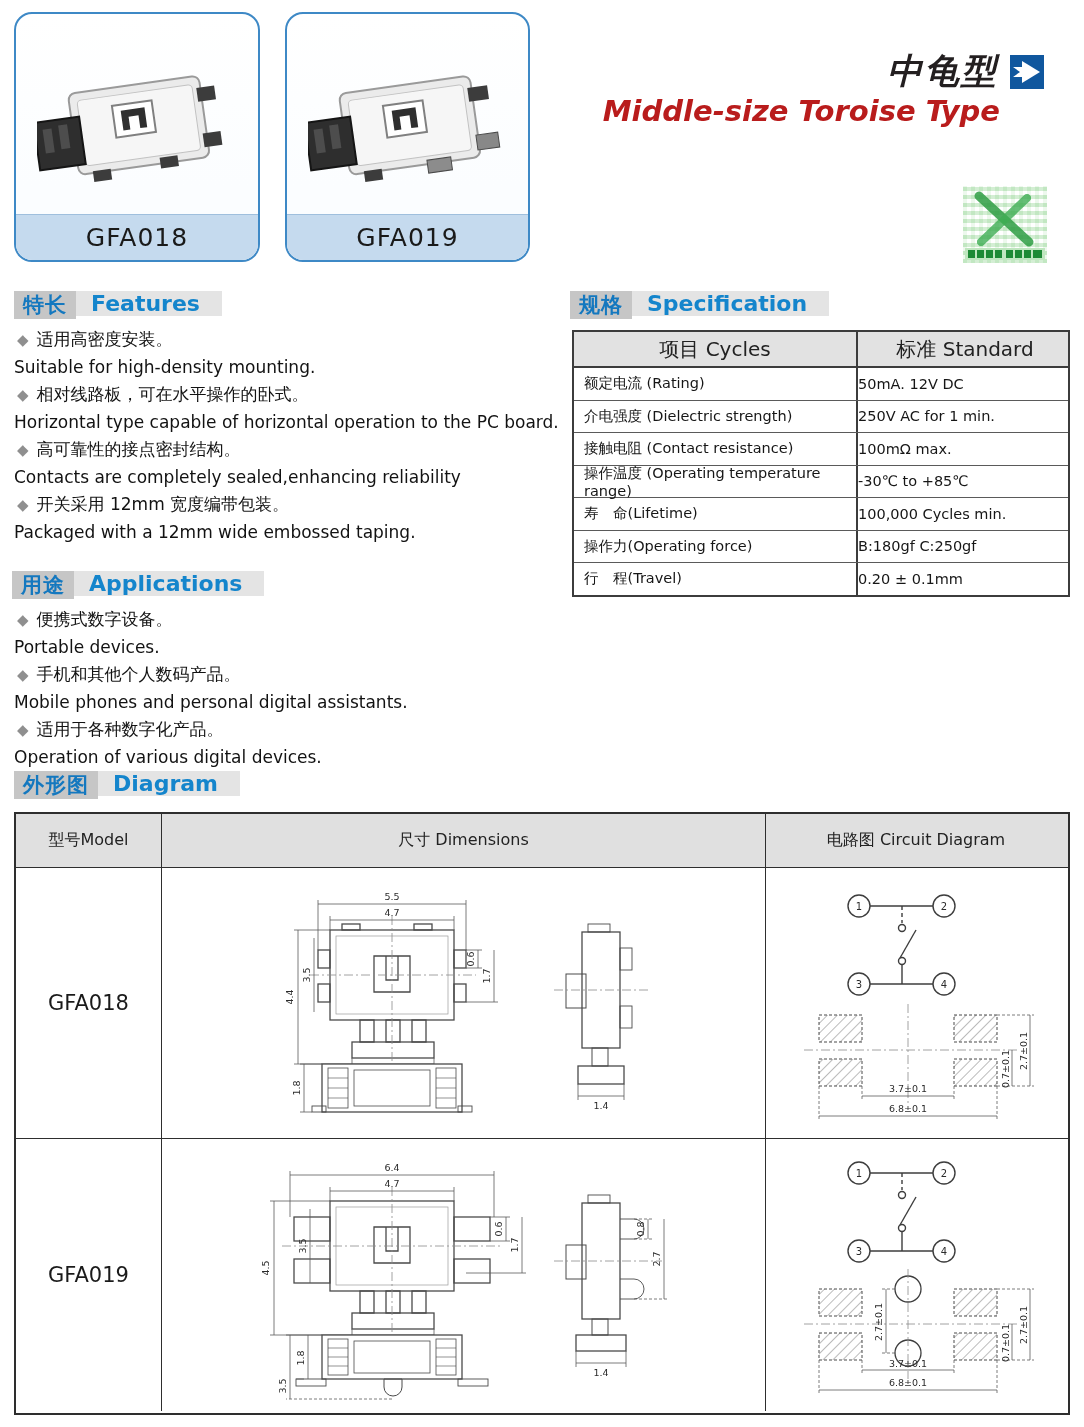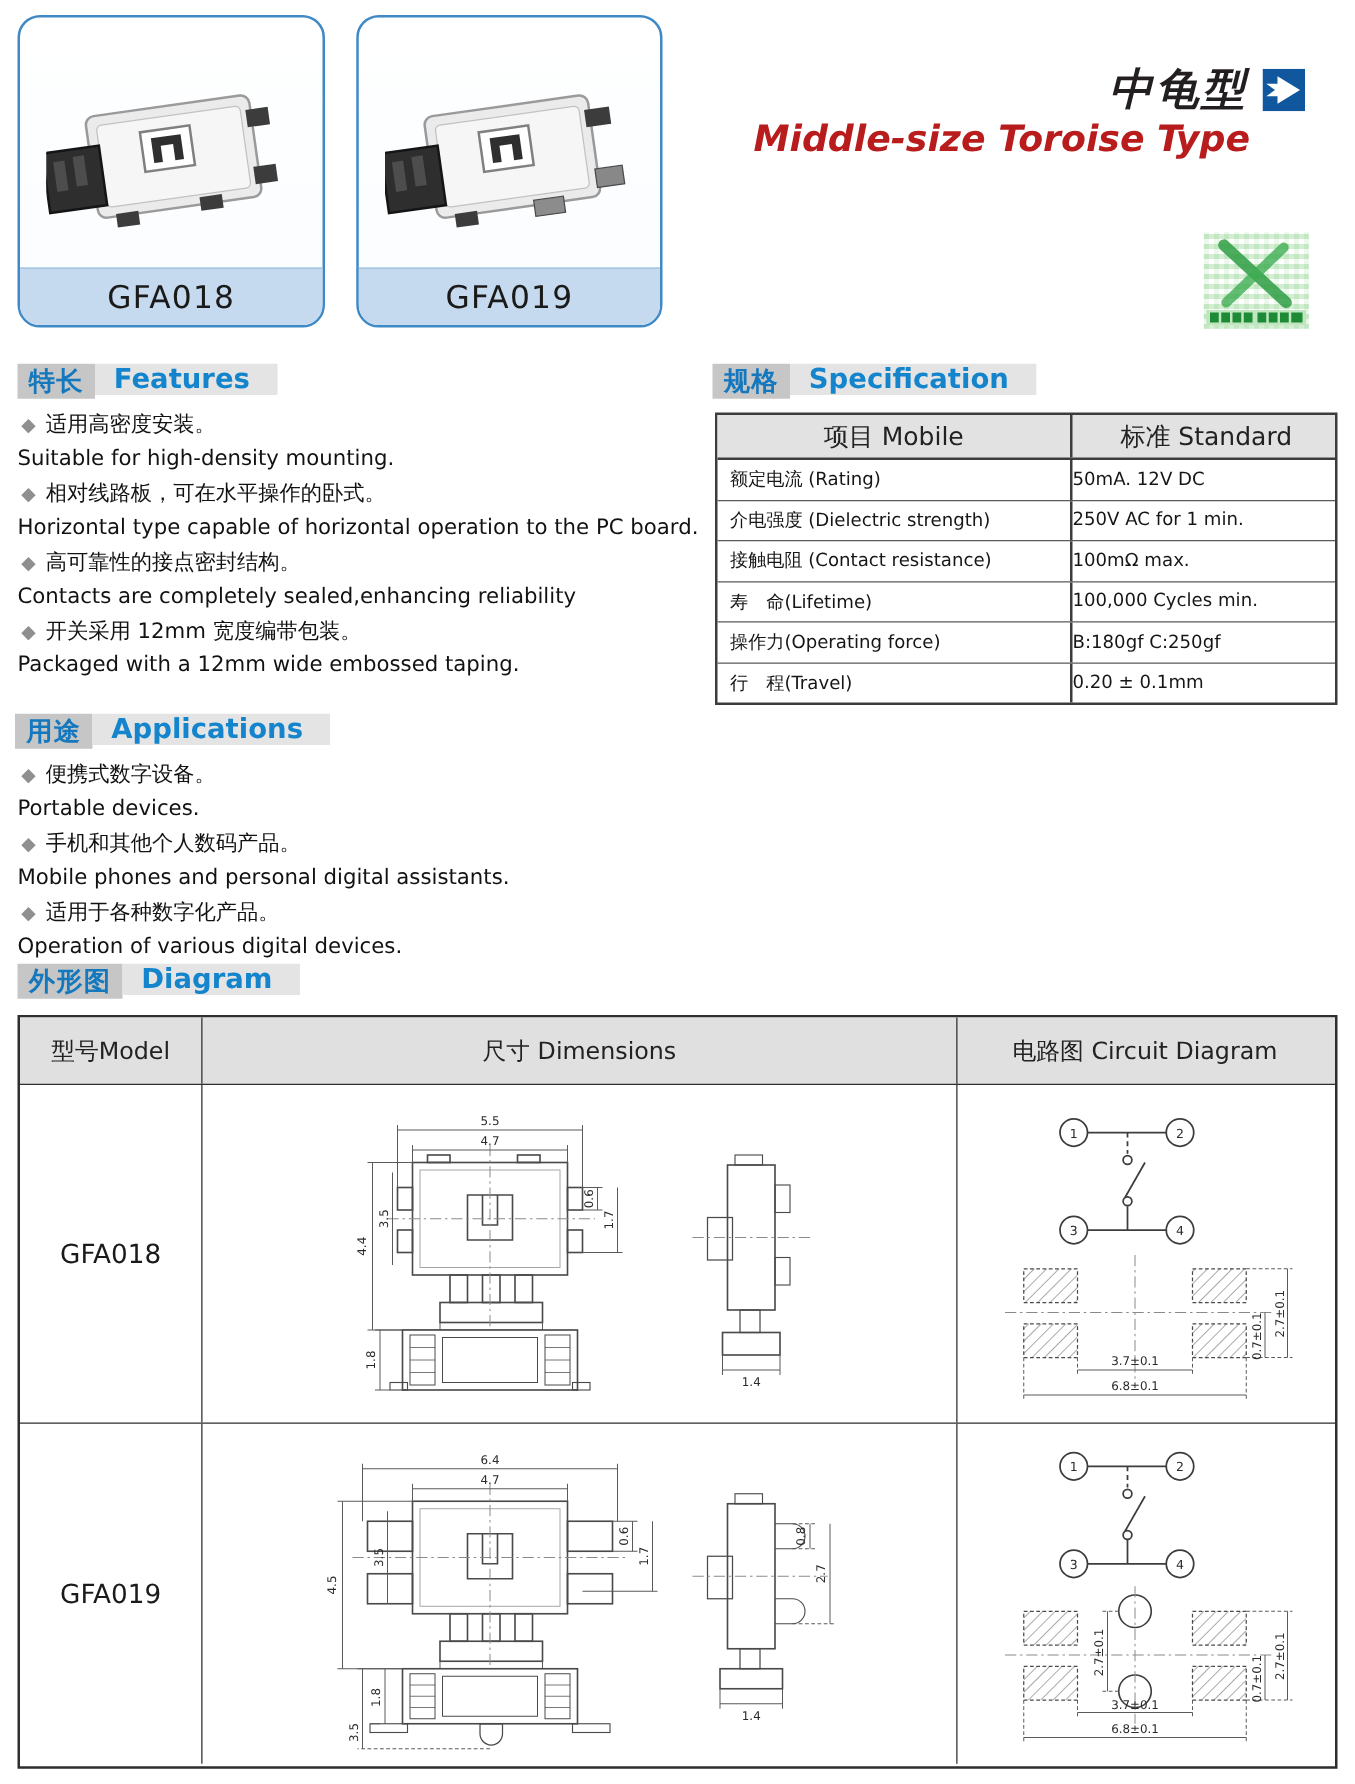--- a/index.html
+++ b/index.html
@@ -44,21 +44,21 @@
   .spec-row { display:flex; border-bottom:1px solid #5a5a5a; }
   .spec-row:last-child { border-bottom:none; }
   .spec-row .c1, .spec-row .c2 { height:31.5px; display:flex; align-items:center; font-size:14.5px; color:#161616; }
   .c1 { width:284px; border-right:2px solid #3c3c3c; padding-left:10px; }
   .spec-head .c1 { padding-left:0; justify-content:center; }
   .c2 { width:210px; }
 
   
   .diag-table { position:absolute; left:14px; top:812px; width:1056px; height:603px; border:2.5px solid #2e2e2e; }
   .diag-head { display:flex; height:54px; background:#e0e0e0; border-bottom:1.5px solid #2e2e2e; }
-  .diag-head > div { display:flex; align-items:center; justify-content:center; font-size:19px; color:#222; }
+  .diag-head > div { display:flex; align-items:center; justify-content:center; font-size:16px; color:#222; }
   .dcol1 { width:146px; border-right:1.5px solid #2e2e2e; }
   .dcol2 { width:604px; border-right:1.5px solid #2e2e2e; }
   .dcol3 { width:300px; }
   .diag-row { display:flex; }
   .row-018 { height:271px; border-bottom:1.5px solid #2e2e2e; }
   .row-019 { height:272px; }
   .model-cell { display:flex; align-items:center; justify-content:center; font-size:21px; color:#1a1a1a; }
   .draw-cell { position:relative; }
 
   svg text.dim { font-family:"DejaVu Sans",sans-serif; font-size:9.5px; fill:#2b2b2b; }
@@ -187,34 +187,38 @@
       </div>
     <div class="line en">Operation of various digital devices.</div>
   </div>
 
   <div class="sec-header" style="left:570px; top:291px;">
     <div class="sec-chip">规格</div>
     <div class="sec-strip">Specification</div>
   </div>
   <div class="spec-table">
     <div class="spec-head">
-      <div class="c1">项目 Mobile</div>
+      <div class="c1">项目 Cycles</div>
       <div class="c2" style="justify-content:center; padding-left:4px;">标准 Standard</div>
     </div>
     <div class="spec-row">
         <div class="c1">额定电流 (Rating)</div>
         <div class="c2">50mA. 12V DC</div>
       </div>
     <div class="spec-row">
         <div class="c1">介电强度 (Dielectric strength)</div>
         <div class="c2">250V AC for 1 min.</div>
       </div>
     <div class="spec-row">
         <div class="c1">接触电阻 (Contact resistance)</div>
         <div class="c2">100mΩ max.</div>
+      </div>
+    <div class="spec-row">
+        <div class="c1">操作温度 (Operating temperature range)</div>
+        <div class="c2">-30℃ to +85℃</div>
       </div>
     <div class="spec-row">
         <div class="c1">寿　命(Lifetime)</div>
         <div class="c2">100,000 Cycles min.</div>
       </div>
     <div class="spec-row">
         <div class="c1">操作力(Operating force)</div>
         <div class="c2">B:180gf  C:250gf</div>
       </div>
     <div class="spec-row">

